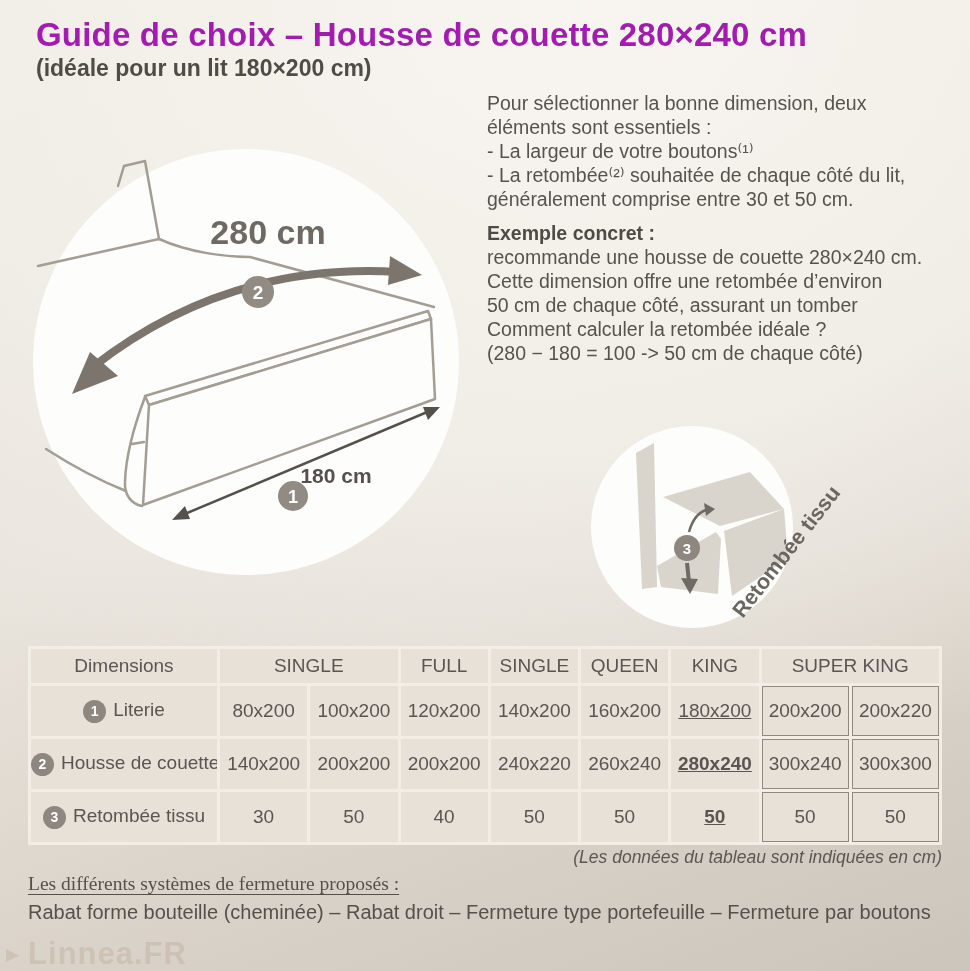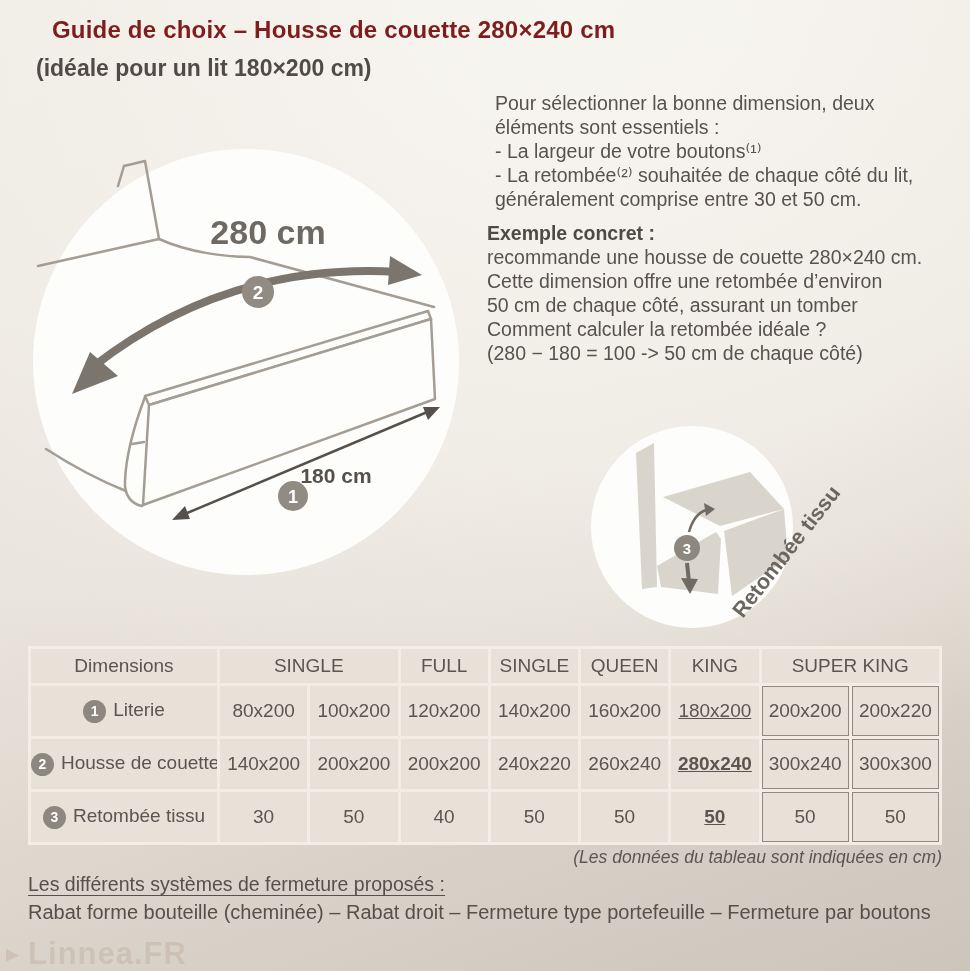--- a/index.html
+++ b/index.html
@@ -5,24 +5,24 @@
   html,body{margin:0;padding:0;}
   body{
     width:970px;height:971px;position:relative;overflow:hidden;
     font-family:"Liberation Sans","DejaVu Sans",sans-serif;
     background:
       radial-gradient(140% 120% at 60% 0%, rgba(248,246,241,.95) 0%, rgba(243,240,234,.8) 38%, rgba(0,0,0,0) 68%),
       linear-gradient(160deg,#f0ede7 0%,#e9e4dc 45%,#d9d2c8 75%,#ccc5bb 100%);
     color:#57524d;
   }
   .abs{position:absolute;}
-  .page-title{left:36px;top:16px;font-size:24px;font-weight:700;color:#7f1d1d;letter-spacing:.2px;margin-left:16px;}
+  .page-title{left:36px;top:16px;font-size:33px;font-weight:700;color:#a21caf;letter-spacing:.2px;}
   .page-subtitle{left:36px;top:55px;font-size:23px;font-weight:700;color:#504b47;}
   .textcol{left:487px;width:465px;font-size:19.5px;line-height:24px;color:#57524d;}
-  .intro{top:91px;margin-left:8px;}
+  .intro{top:91px;}
   .example{top:221px;}
   .bold-line{font-weight:700;color:#4e4a45;}
   svg{position:absolute;}
   .svg-label{font-family:"Liberation Sans","DejaVu Sans",sans-serif;}
 
   
   table.sizes{
     position:absolute;left:28px;top:646px;width:914px;
     border-collapse:separate;border-spacing:3px;
     background:#f2ede5;table-layout:fixed;
@@ -40,21 +40,21 @@
     display:inline-block;width:23px;height:23px;border-radius:50%;
     background:#8d8780;color:#fff;font-size:14px;font-weight:700;
     text-align:center;line-height:23px;vertical-align:middle;margin-right:7px;
   }
   th.king-h{font-weight:700;color:#46423e;}
   td.king{background:#c9c2b7;color:#fdfcfa;text-decoration:underline;}
   td.king.bold{font-weight:700;}
   td.super{background:#f2efe8;border:1.5px solid #8f897f;}
 
   .table-note{left:28px;top:847px;width:914px;text-align:right;font-style:italic;font-size:17.5px;color:#5b5651;}
-  .closures-heading{left:28px;top:873px;font-size:19.5px;color:#55504b;text-decoration:underline;text-underline-offset:4px;}
+  .closures-heading{left:28px;top:873px;font-size:19.5px;color:#55504b;text-decoration:underline;text-underline-offset:4px;font-family:Liberation Serif, serif;}
   .closures-text{left:28px;top:901px;font-size:20px;color:#55504b;}
   .watermark{left:6px;top:936px;font-size:31px;font-weight:700;color:#c4b3a4;opacity:.5;letter-spacing:1px;display:flex;align-items:center;gap:8px;}
   .watermark .tri{font-size:17px;}
 </style>
 </head>
 <body>
 
 <div class="abs page-title">Guide de choix – Housse de couette 280×240 cm</div>
 <div class="abs page-subtitle">(idéale pour un lit 180×200 cm)</div>
 

